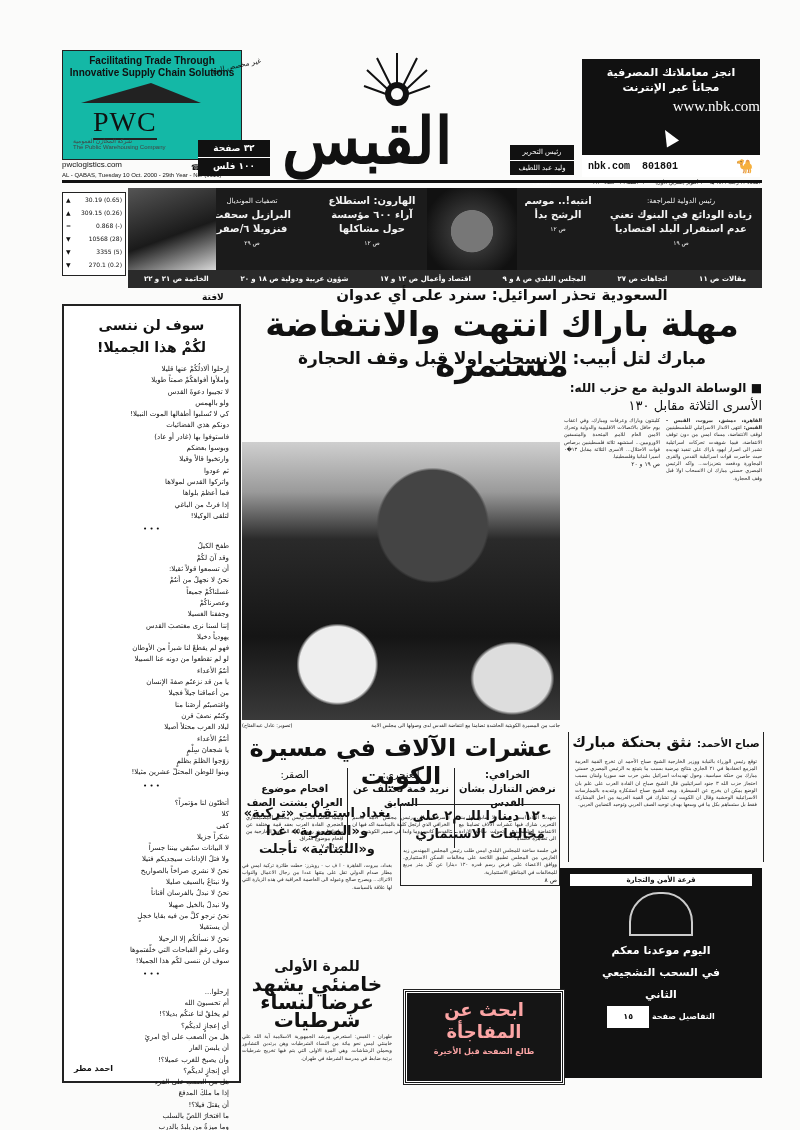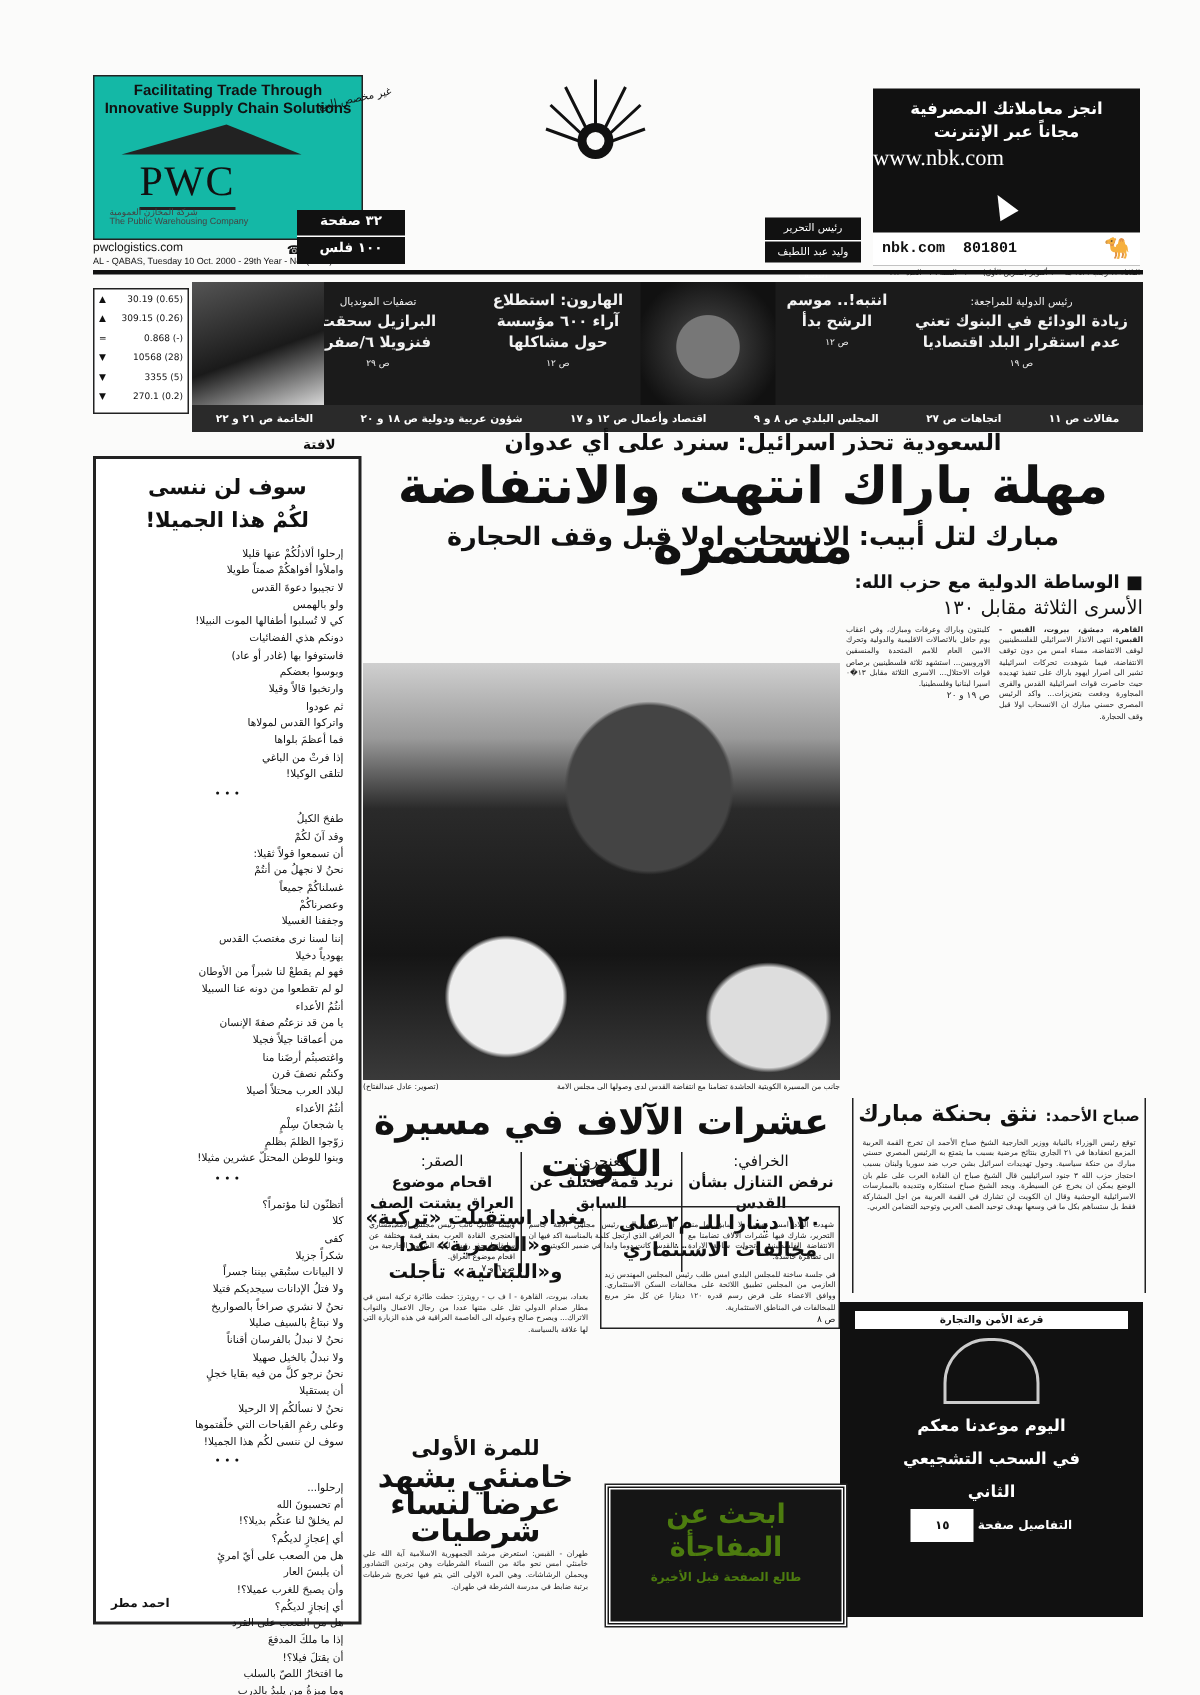--- a/index.html
+++ b/index.html
@@ -17,21 +17,21 @@
   .pwc-foot b{font-size:11px;}
   .dateline-en{left:0;top:130px;font:6px "Liberation Sans",sans-serif;}
   .pages-box{left:136px;top:98px;width:72px;height:36px;background:#111;color:#fff;font:bold 9px "DejaVu Sans",sans-serif;text-align:center;line-height:17px;}
   .logo{left:200px;top:6px;width:290px;height:140px;}
   .logo-text{position:absolute;left:20px;top:55px;font:bold 64px "DejaVu Serif",serif;letter-spacing:2px;}
   .sun{position:absolute;left:100px;top:0px;width:70px;height:60px;}
   .not-for-sale{left:150px;top:20px;font:7px "DejaVu Sans",sans-serif;transform:rotate(-12deg);}
   .editor-box{left:448px;top:103px;width:64px;height:30px;background:#111;color:#fff;font:7px "DejaVu Sans",sans-serif;text-align:center;line-height:15px;}
   .nbk{left:520px;top:17px;width:178px;height:118px;background:#111;color:#fff;}
   .nbk-ar{font:bold 11px "DejaVu Sans",sans-serif;text-align:center;line-height:15px;margin-top:6px;direction:rtl;}
-  .nbk-url{font:15px "Liberation Serif",serif;text-align:left;margin-top:3px;}
+  .nbk-url{font:15px "Liberation Serif",serif;text-align:right;margin-top:3px;}
   .nbk-foot{position:absolute;left:0;bottom:0;width:100%;height:22px;background:#fff;color:#111;display:flex;align-items:center;justify-content:space-between;padding:0 6px;box-sizing:border-box;font:bold 10px "Liberation Mono",monospace;}
   .cursor{position:absolute;left:80px;top:70px;width:0;height:0;border-left:7px solid transparent;border-right:7px solid transparent;border-bottom:16px solid #fff;transform:rotate(-30deg);}
   .dateline-ar{left:520px;top:137px;width:178px;font:5px "DejaVu Sans",sans-serif;}
   .rule{left:0;top:138px;width:700px;height:3px;background:#111;}
   
   .ticker{left:0;top:150px;width:62px;height:82px;border:1px solid #222;background:#fff;font:6px "DejaVu Sans",sans-serif;}
   .ticker-row{display:flex;justify-content:space-between;padding:1px 3px;line-height:11px;}
   .teaser-strip{left:66px;top:146px;width:634px;height:96px;background:#1b1b1b;color:#f3f3f3;}
   .teaser{position:absolute;top:6px;font:bold 10px "DejaVu Sans",sans-serif;line-height:14px;direction:rtl;text-align:center;}
   .teaser .kicker{font-weight:normal;font-size:7px;}
@@ -68,21 +68,21 @@
   .ad-right{left:498px;top:826px;width:202px;height:210px;background:#111;color:#fff;}
   .ad-right .banner{background:#fff;color:#111;margin:6px 10px;font:bold 7px "DejaVu Sans",sans-serif;text-align:center;padding:2px;}
   .ad-right .house{width:60px;height:40px;margin:4px auto;border:2px solid #ccc;border-radius:30px 30px 0 0;}
   .ad-right .msg{font:bold 11px "DejaVu Sans",sans-serif;text-align:center;line-height:22px;direction:rtl;}
   .ad-right .num{display:inline-block;background:#fff;color:#111;padding:0 16px;font-weight:bold;}
   
   .bottom-story-1{left:180px;top:762px;width:150px;}
   .bottom-title{font:bold 13px "DejaVu Sans",sans-serif;direction:rtl;text-align:center;line-height:18px;}
   .bottom-story-2{left:338px;top:762px;width:160px;border:1px solid #222;padding:2px;box-sizing:border-box;}
   .khamenei{left:180px;top:915px;width:150px;}
-  .surprise-ad{left:342px;top:948px;width:154px;height:88px;background:#151515;color:#4d7c0f;border:3px double #fff;outline:1px solid #222;text-align:center;}
+  .surprise-ad{left:342px;top:948px;width:154px;height:88px;background:#151515;color:#fca5a5;border:3px double #fff;outline:1px solid #222;text-align:center;}
   .surprise-ad .t{font:bold 18px "DejaVu Sans",sans-serif;line-height:22px;margin-top:6px;direction:rtl;}
   .surprise-ad .s{font:bold 8px "DejaVu Sans",sans-serif;margin-top:4px;direction:rtl;}
   .pageref{font:6px "DejaVu Sans",sans-serif;direction:rtl;}
 </style>
 </head>
 <body>
 
 <div class="page">
 
   <div class="abs pwc-box">
@@ -107,20 +107,21 @@
   </div>
 
   <div class="abs logo">
     <svg class="sun" viewBox="0 0 70 60">
       <g stroke="#111" stroke-width="2" fill="none">
         <path d="M35 50 L35 5 M35 50 L15 10 M35 50 L55 10 M35 50 L5 22 M35 50 L65 22 M35 50 L2 38 M35 50 L68 38"></path>
       </g>
       <circle cx="35" cy="46" r="12" fill="#111"></circle>
       <circle cx="35" cy="46" r="6" fill="#fbfbfa"></circle>
     </svg>
+    <div class="logo-text">القبس</div>
   </div>
   <div class="abs not-for-sale">غير مخصص للبيع</div>
 
   <div class="abs editor-box">
     <div>رئيس التحرير</div>
     <div style="border-top:1px solid #fff">وليد عبد اللطيف النصف</div>
   </div>
 
   <div class="abs nbk">
     <div class="nbk-ar">انجز معاملاتك المصرفية</div>
@@ -282,21 +283,21 @@
   </div>
 
   <div class="abs photo"></div>
   <div class="abs photo-caption">
     <span>جانب من المسيرة الكويتية الحاشدة تضامنا مع انتفاضة القدس لدى وصولها الى مجلس الامة</span>
     <span>(تصوير: عادل عبدالفتاح)</span>
   </div>
   <div class="abs story-title">عشرات الآلاف في مسيرة الكويت</div>
   <div class="abs subcols">
     <div class="subcol">
-      <h4 style="font-weight:normal">الخرافي:</h4>
+      <h4 style="font-weight:bold">الخرافي:</h4>
       <h4>نرفض التنازل بشأن القدس</h4>
       <div class="txt">شهدت البلاد امس مسيرة لا سابق لها منذ التحرير، شارك فيها عشرات الآلاف تضامنا مع الانتفاضة الفلسطينية، وتحولت ساحة الارادة الى تظاهرة حاشدة.</div>
     </div>
     <div class="subcol" style="border-left:1px solid #222;border-right:1px solid #222">
       <h4 style="font-weight:normal">العنجري:</h4>
       <h4>نريد قمة تختلف عن السابق</h4>
       <div class="txt">الاسرائيلية الى رئيس مجلس الامة جاسم الخرافي الذي ارتجل كلمة بالمناسبة اكد فيها ان القدس كانت دوما وابدا في ضمير الكويتيين.</div>
     </div>
     <div class="subcol">
       <h4 style="font-weight:normal">الصقر:</h4>

